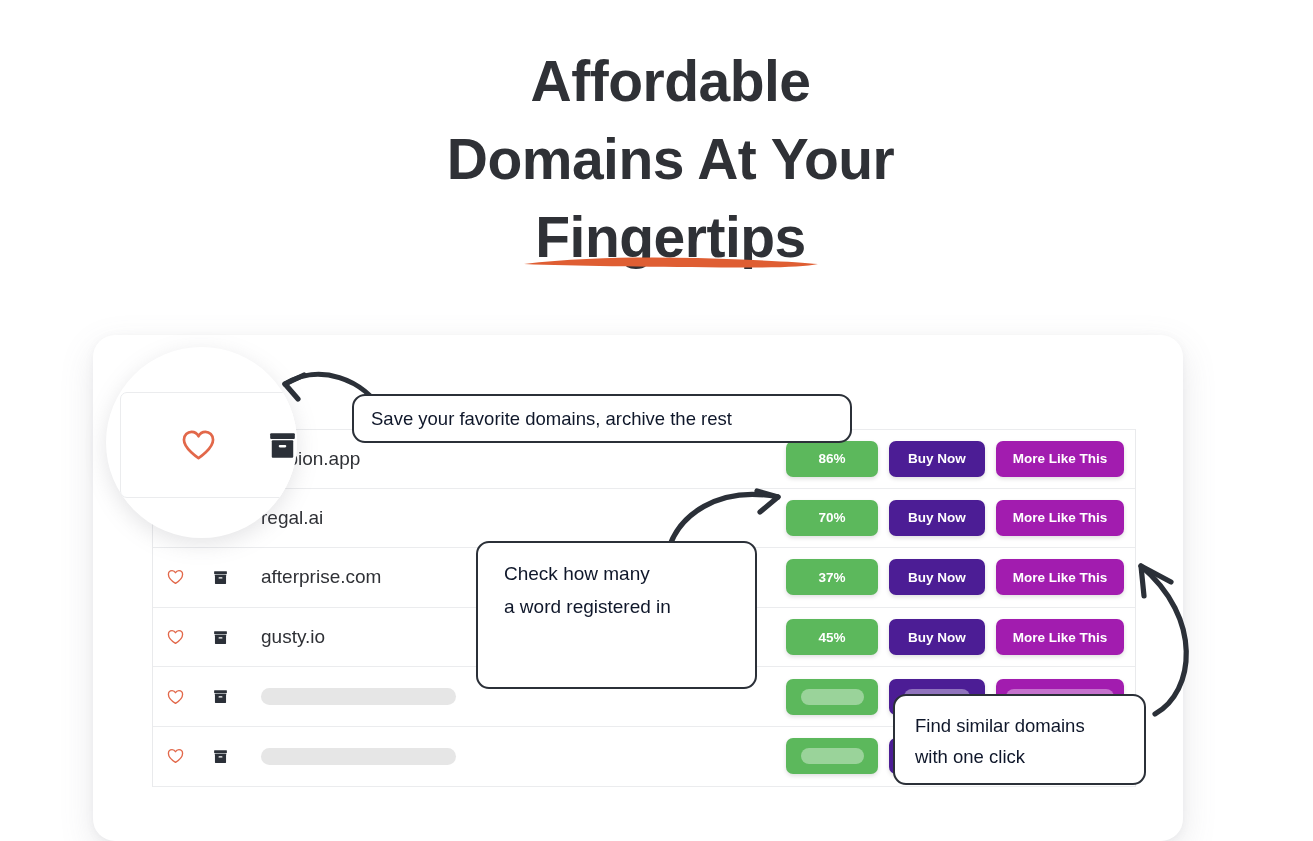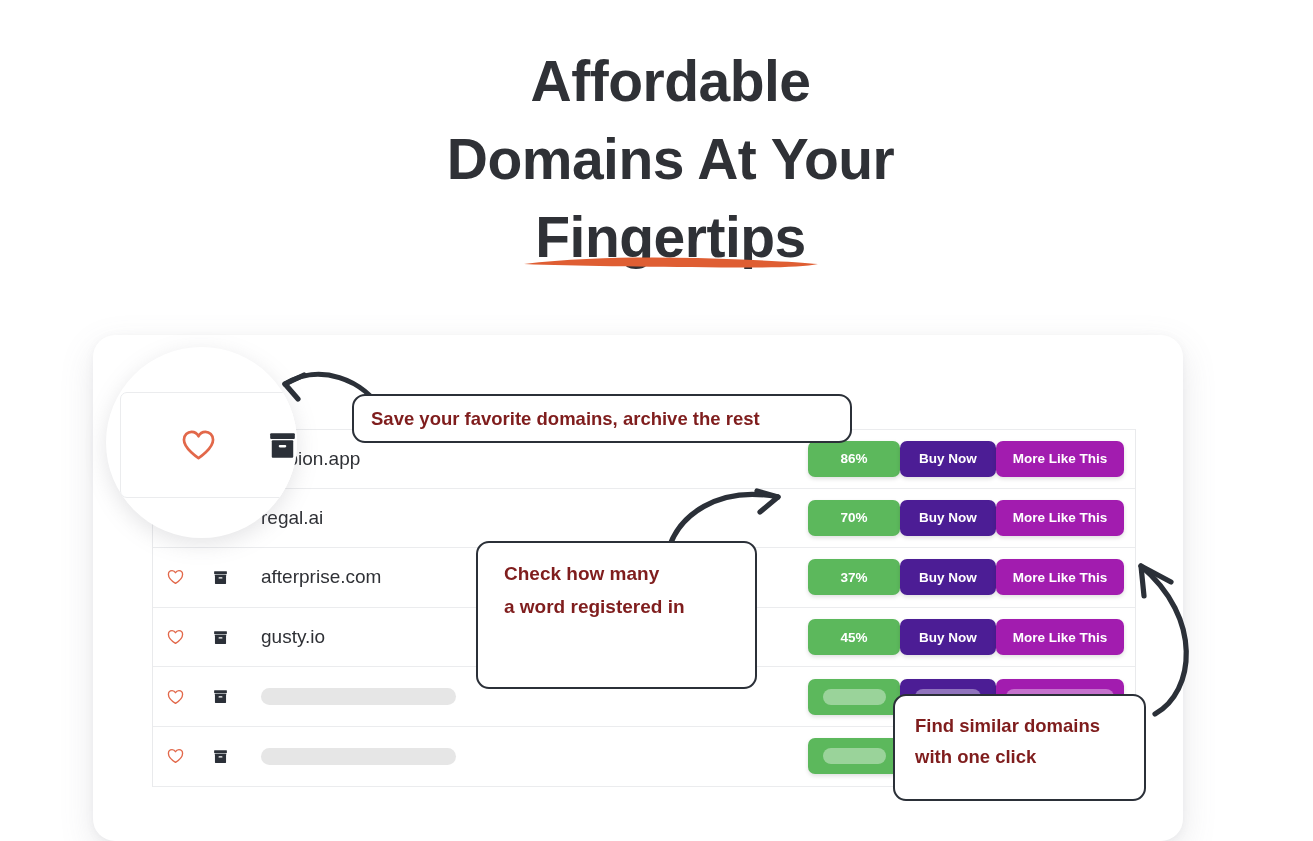--- a/index.html
+++ b/index.html
@@ -90,20 +90,21 @@
   }
 
   
   .heart-ico { width: 17px; height: 16px; display: block; }
   .arch-ico  { width: 15px; height: 15px; display: block; }
 
   
   .cell-actions {
     display: flex;
     align-items: flex-start;
+    gap: 11px;
     padding-right: 11px;
   }
   .btn {
     border: none;
     border-radius: 7px;
     color: #fff;
     font-family: "Liberation Sans", sans-serif;
     font-weight: 700;
     font-size: 13.5px;
     display: flex;
@@ -151,41 +152,41 @@
   }
   .mag-heart { margin-left: 60px; width: 35px; height: 32px; }
   .mag-arch  { margin-left: 52px; width: 29px; height: 29px; }
 
   
   .callout {
     position: absolute;
     background: #ffffff;
     border: 2.6px solid #2b3038;
     border-radius: 13px;
-    color: #7f1d1d;
-    font-weight: 700;
+    color: #0f172a;
+    font-weight: 400;
     z-index: 9;
   }
   .c1 {
     left: 352px; top: 394px;
     width: 500px; height: 49px;
     display: flex; align-items: center;
     padding-left: 17px;
     font-size: 18.5px;
   }
   .c2 {
     left: 476px; top: 541px;
     width: 281px; height: 148px;
     padding: 14px 0 0 26px;
     font-size: 19px;
     line-height: 33px;
   }
   .c3 {
     left: 893px; top: 694px;
-    width: 253px; height: 107px;
+    width: 253px; height: 91px;
     padding: 14px 0 0 20px;
     font-size: 18.5px;
     line-height: 31px;
   }
 
   
   .arrow { position: absolute; z-index: 8; pointer-events: none; }
   .a1 { left: 256px; top: 352px; width: 130px; height: 72px; }
   .a2 { left: 660px; top: 472px; width: 145px; height: 95px; }
   .a3 { left: 1125px; top: 552px; width: 110px; height: 168px; }

